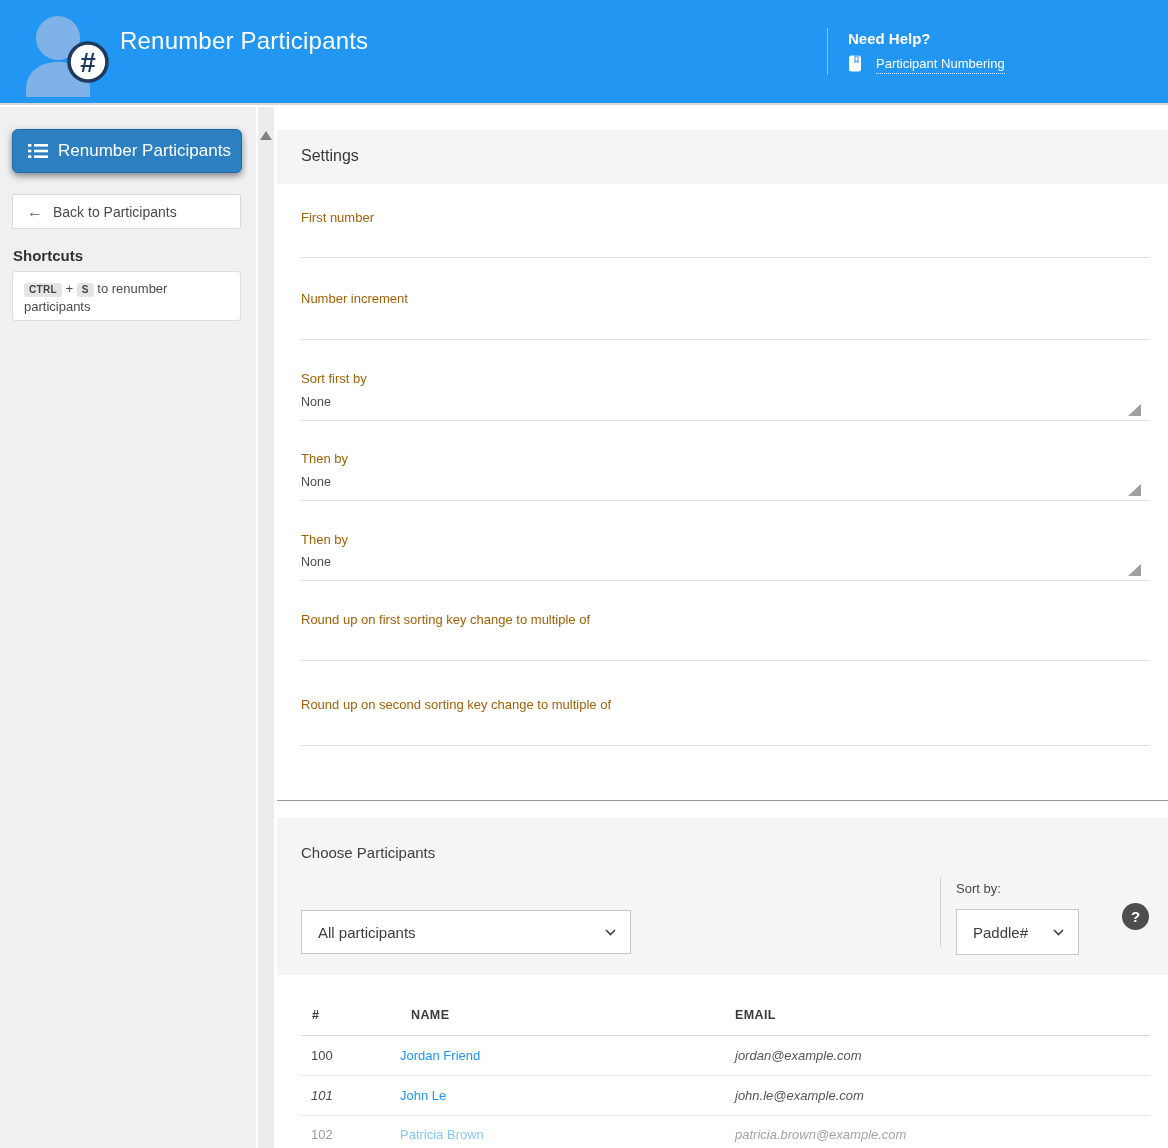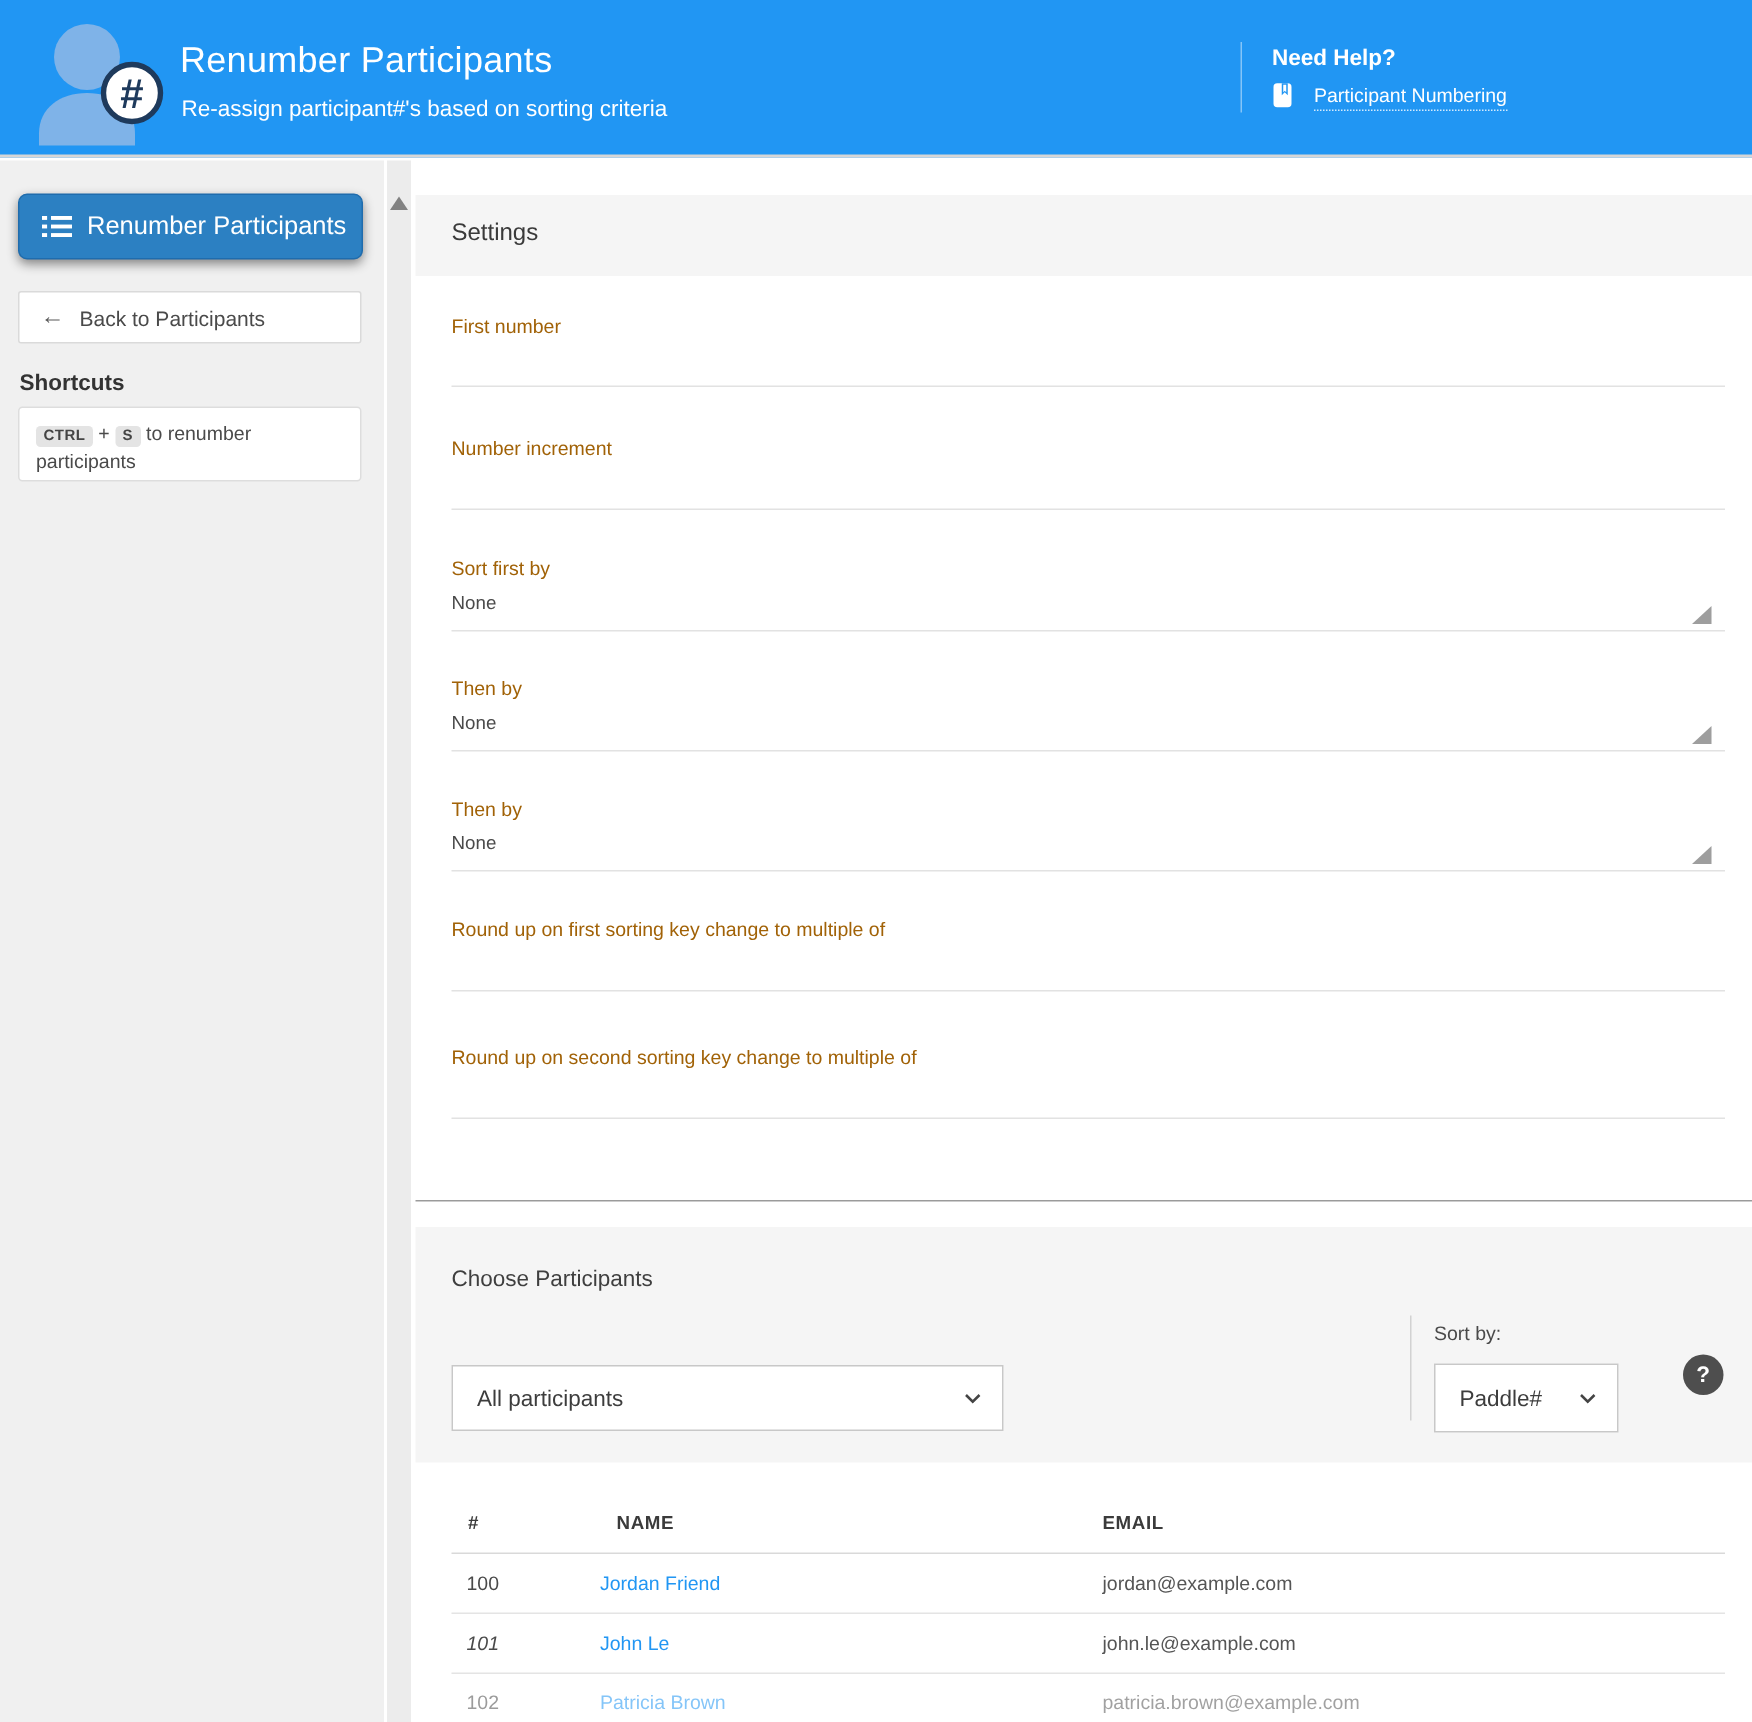--- a/index.html
+++ b/index.html
@@ -59,37 +59,36 @@
     display:flex;align-items:center;justify-content:space-between;
     padding:0 14px 0 16px;font-size:15px;color:#3d3d3d;cursor:pointer;}
   .help-circle{left:1122px;top:903px;width:27px;height:27px;border-radius:50%;background:#4e4e4e;
     color:#fff;font-size:15px;font-weight:700;display:flex;align-items:center;justify-content:center;cursor:pointer;}
 
   
   .th{font-size:12.5px;font-weight:700;color:#3b3b3b;letter-spacing:.4px;}
   .tline{left:301px;width:849px;height:1px;background:#e4e4e4;}
   .cell-num{font-size:13px;color:#4a4a4a;text-align:center;}
   .cell-name{font-size:13px;color:#2196f3;cursor:pointer;}
-  .cell-email{font-size:13px;color:#555;}
+  .cell-email{font-size:13px;color:#555;font-style:italic;}
   .faded{opacity:.55;}
 </style>
 </head>
 <body>
 
 <div class="page">
 
   <div class="abs header">
     <svg class="abs" style="left:24px;top:9px;" width="100" height="92" viewBox="0 0 100 92">
       <circle cx="34" cy="29" r="22" fill="#7fb3e8"></circle>
       <path d="M2 88 v-8 c0-17 14-27 32-27 s32 10 32 27 v8 z" fill="#7fb3e8"></path>
       <circle cx="64" cy="53" r="19" fill="#ffffff" stroke="#1e3a5c" stroke-width="3.6"></circle>
       <text x="64" y="63" text-anchor="middle" font-size="28" font-weight="bold" font-family="Liberation Sans, sans-serif" fill="#1e3a5c">#</text>
     </svg>
     <div class="abs hdr-title">Renumber Participants</div>
-    <div class="abs hdr-sub">Re-assign participant#'s based on sorting criteria</div>
     <div class="abs hdr-divider"></div>
     <div class="abs need-help">Need Help?</div>
     <svg class="abs" style="left:848px;top:55px;" width="14" height="17" viewBox="0 0 14 17">
       <path d="M1 3 a2.5 2.5 0 0 1 2.5-2.5 h7 a2.5 2.5 0 0 1 2.5 2.5 v11 a2.5 2.5 0 0 1-2.5 2.5 h-7 a2.5 2.5 0 0 1-2.5-2.5 z" fill="#ffffff"></path>
       <path d="M6.5 .5 h4 v8 l-2-2 l-2 2 z" fill="#2196f3"></path>
       <path d="M7.5 1.5 h2 v5 l-1-1 l-1 1 z" fill="#ffffff"></path>
     </svg>
     <div class="abs help-link">Participant Numbering</div>
   </div>
 
@@ -157,21 +156,21 @@
   <div class="abs fld-label" style="top:697px;">Round up on second sorting key change to multiple of</div>
   <input class="abs line-input" style="top: 716px;" value="">
 
   <div class="abs settings-bottom"></div>
 
   <div class="abs cp-section"></div>
   <div class="abs cp-title">Choose Participants</div>
   <div class="abs cp-divider"></div>
   <div class="abs sortby-label">Sort by:</div>
 
-  <div class="abs selectbox" style="left:301px;top:910px;width:368px;height:44px;">
+  <div class="abs selectbox" style="left:301px;top:910px;width:330px;height:44px;">
     <span>All participants</span>
     <svg width="11" height="7" viewBox="0 0 11 7">
       <path d="M1 1 L5.5 5.5 L10 1" stroke="#444" stroke-width="1.7" fill="none"></path>
     </svg>
   </div>
 
   <div class="abs selectbox" style="left:956px;top:909px;width:123px;height:46px;">
     <span>Paddle#</span>
     <svg width="11" height="7" viewBox="0 0 11 7">
       <path d="M1 1 L5.5 5.5 L10 1" stroke="#444" stroke-width="1.7" fill="none"></path>

